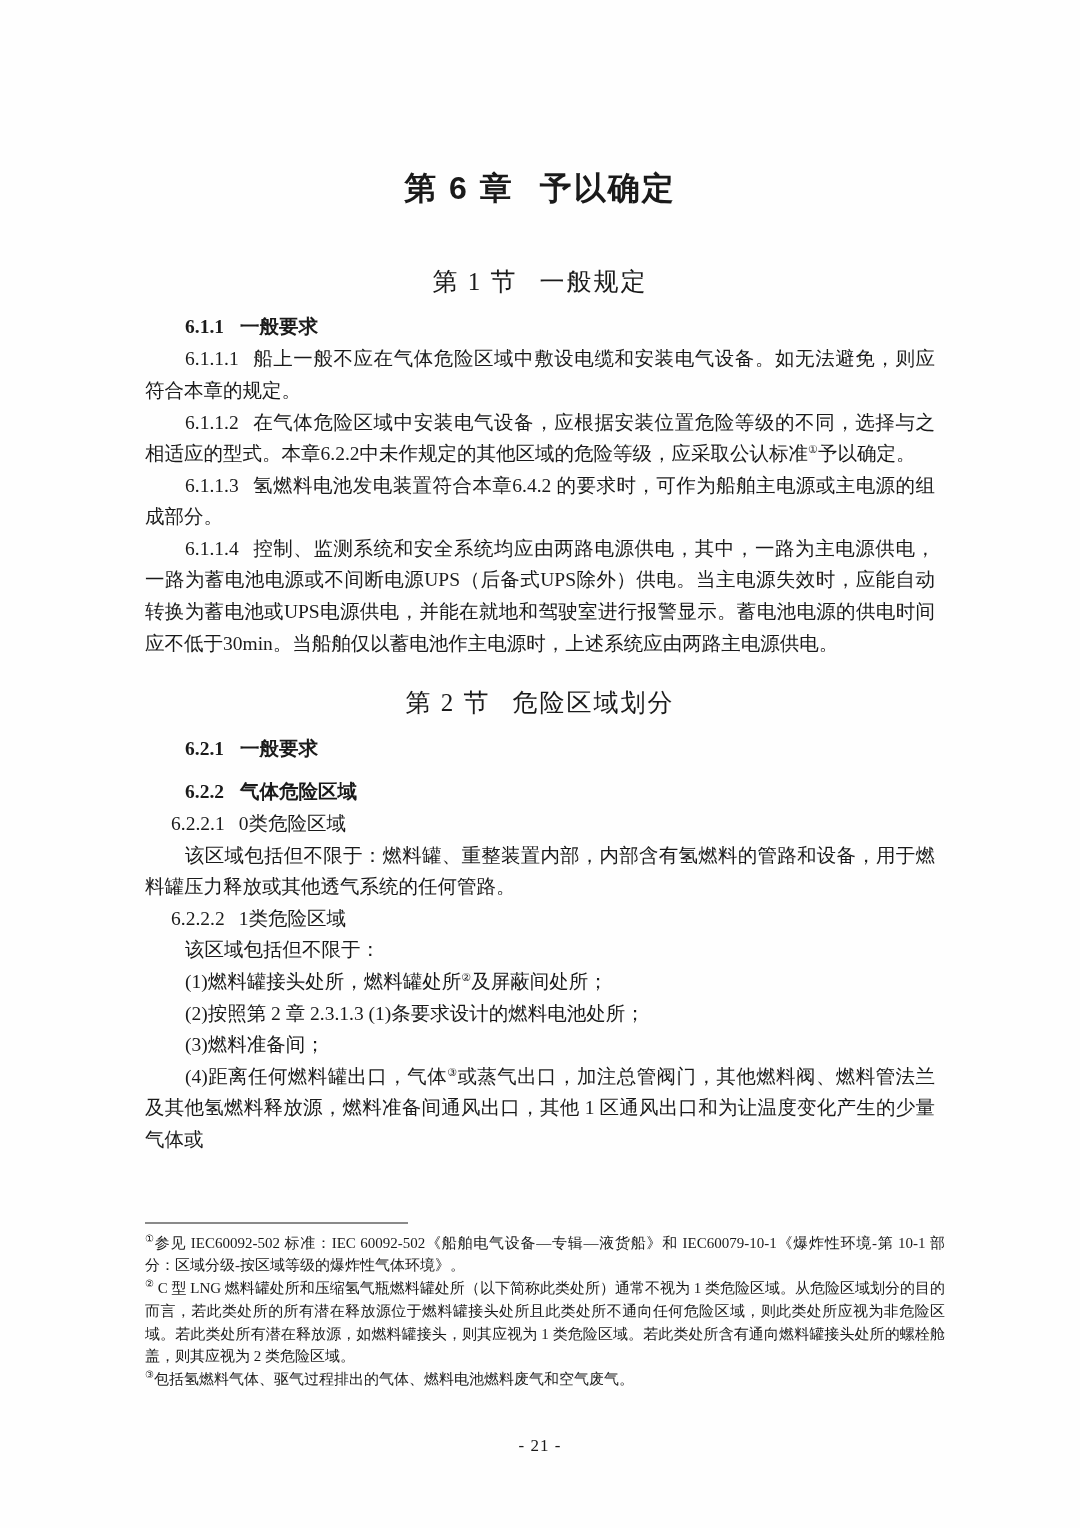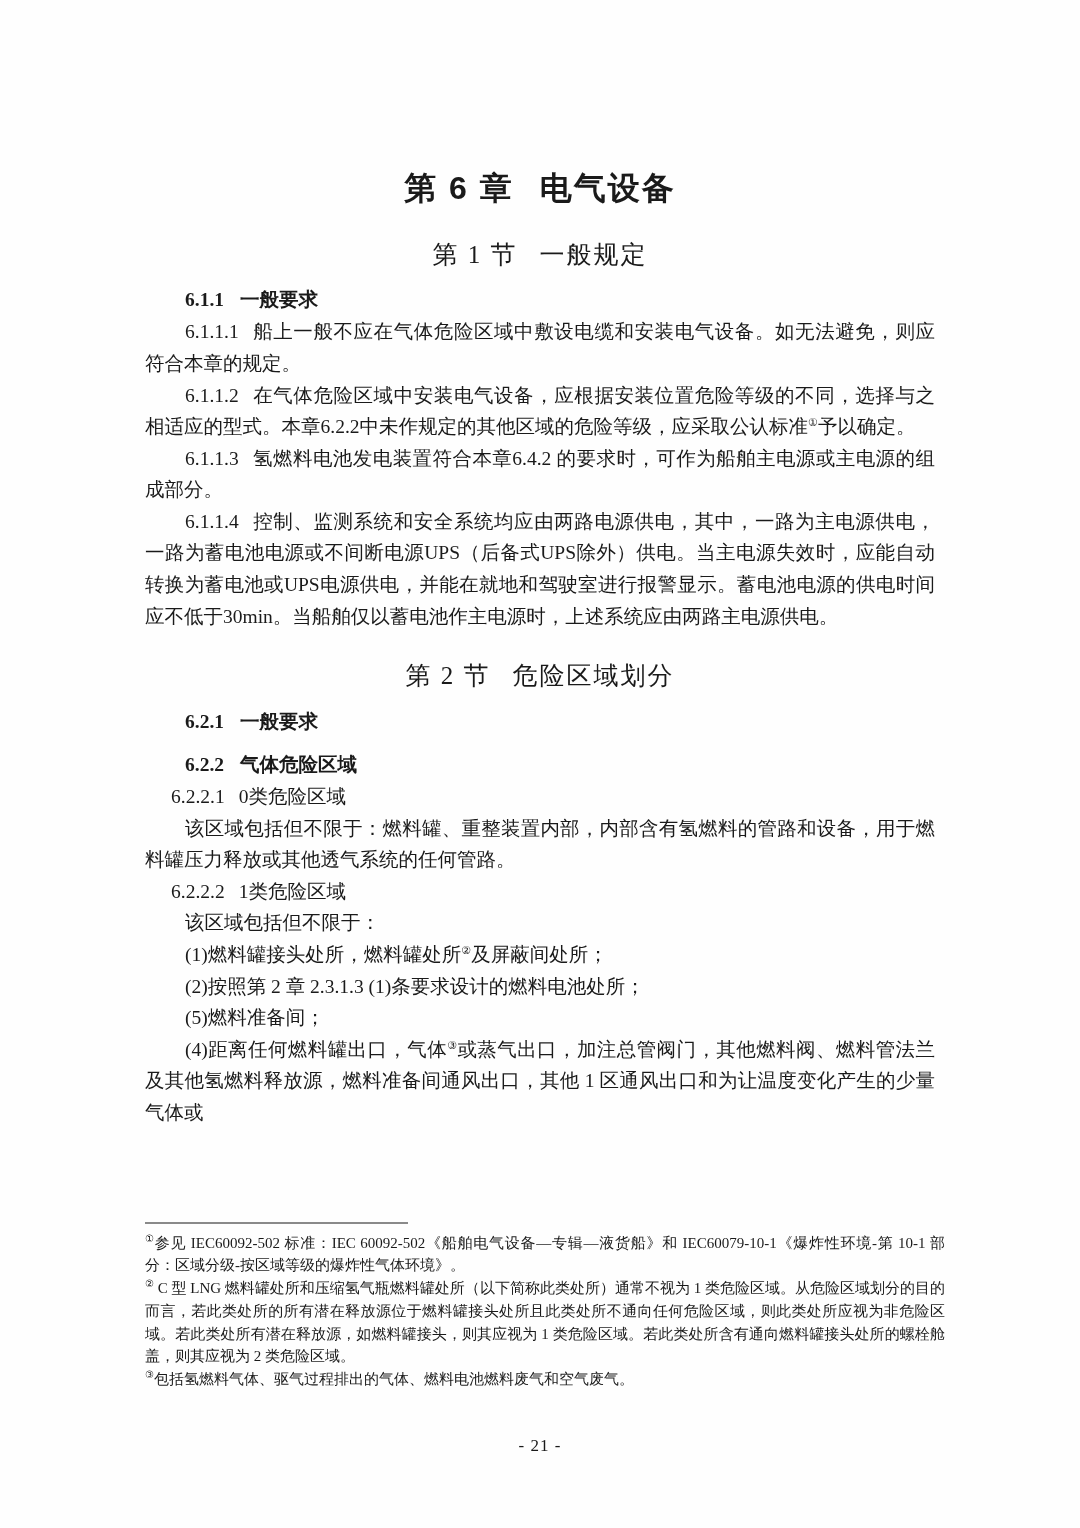--- a/index.html
+++ b/index.html
@@ -41,21 +41,21 @@
   .section-title {
     text-align: center;
     font-size: 25px;
     font-weight: 400;
     letter-spacing: 2px;
     line-height: 1.3;
     font-family: "Liberation Serif", "DejaVu Serif", serif;
   }
   .section-title .gap { display: inline-block; width: 22px; }
 
-  .sec1-title { margin-top: 29px; }
+  .sec1-title { margin-top: 56px; }
   .sec2-title { margin-top: 28px; font-weight: 400; }
 
   
   .clause-head {
     font-weight: 700;
     font-size: 19.5px;
     margin-top: 14px;
     margin-bottom: 2px;
     padding-left: 40px;
     line-height: 1.5;
@@ -113,21 +113,21 @@
   }
 </style>
 </head>
 <body>
 
 <div class="page">
 
   <div class="content">
 
     <div class="chapter-title">
-      <span>第 6 章</span><span class="gap"></span><span>电气设备</span>
+      <span>第 6 章</span><span class="gap"></span><span>予以确定</span>
     </div>
 
     <div class="section-title sec1-title">
       <span>第 1 节</span><span class="gap"></span><span>一般规定</span>
     </div>
 
     <div class="clause-head">
       <span>6.1.1</span><span class="hgap"></span><span>一般要求</span>
     </div>
 
@@ -178,21 +178,21 @@
 
     <p class="para">
       <span>(1)燃料罐接头处所，燃料罐处所</span><sup class="fn">②</sup><span>及屏蔽间处所；</span>
     </p>
 
     <p class="para">
       <span>(2)按照第 2 章 2.3.1.3 (1)条要求设计的燃料电池处所；</span>
     </p>
 
     <p class="para">
-      <span>(5)燃料准备间；</span>
+      <span>(3)燃料准备间；</span>
     </p>
 
     <p class="para">
       <span>(4)距离任何燃料罐出口，气体</span><sup class="fn">③</sup><span>或蒸气出口，加注总管阀门，其他燃料阀、燃料管法兰及其他氢燃料释放源，燃料准备间通风出口，其他 1 区通风出口和为让温度变化产生的少量气体或</span>
     </p>
 
   </div>
 
   <div class="footnote-area">
     <div class="footnote-rule"></div>

